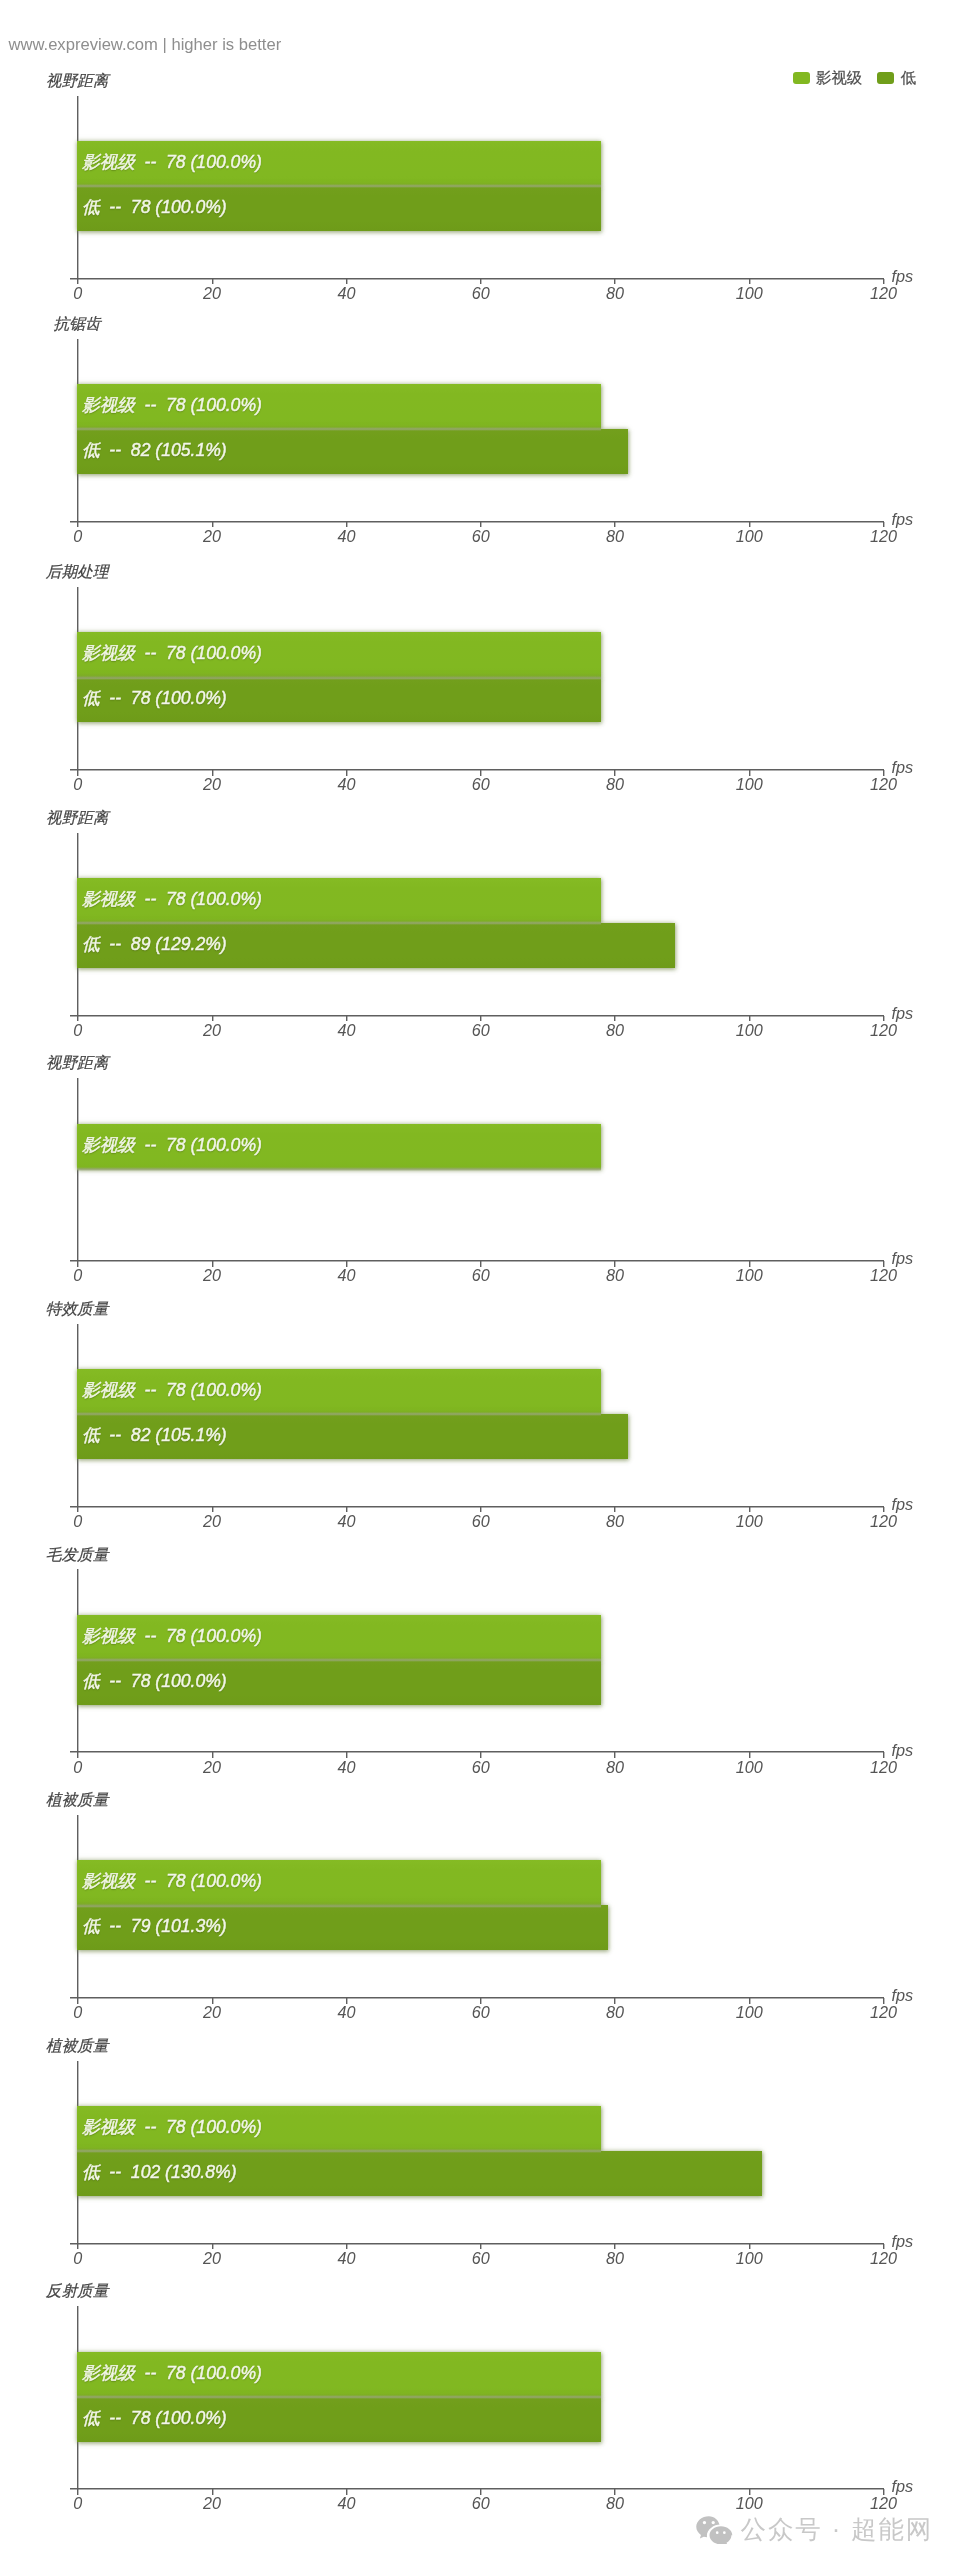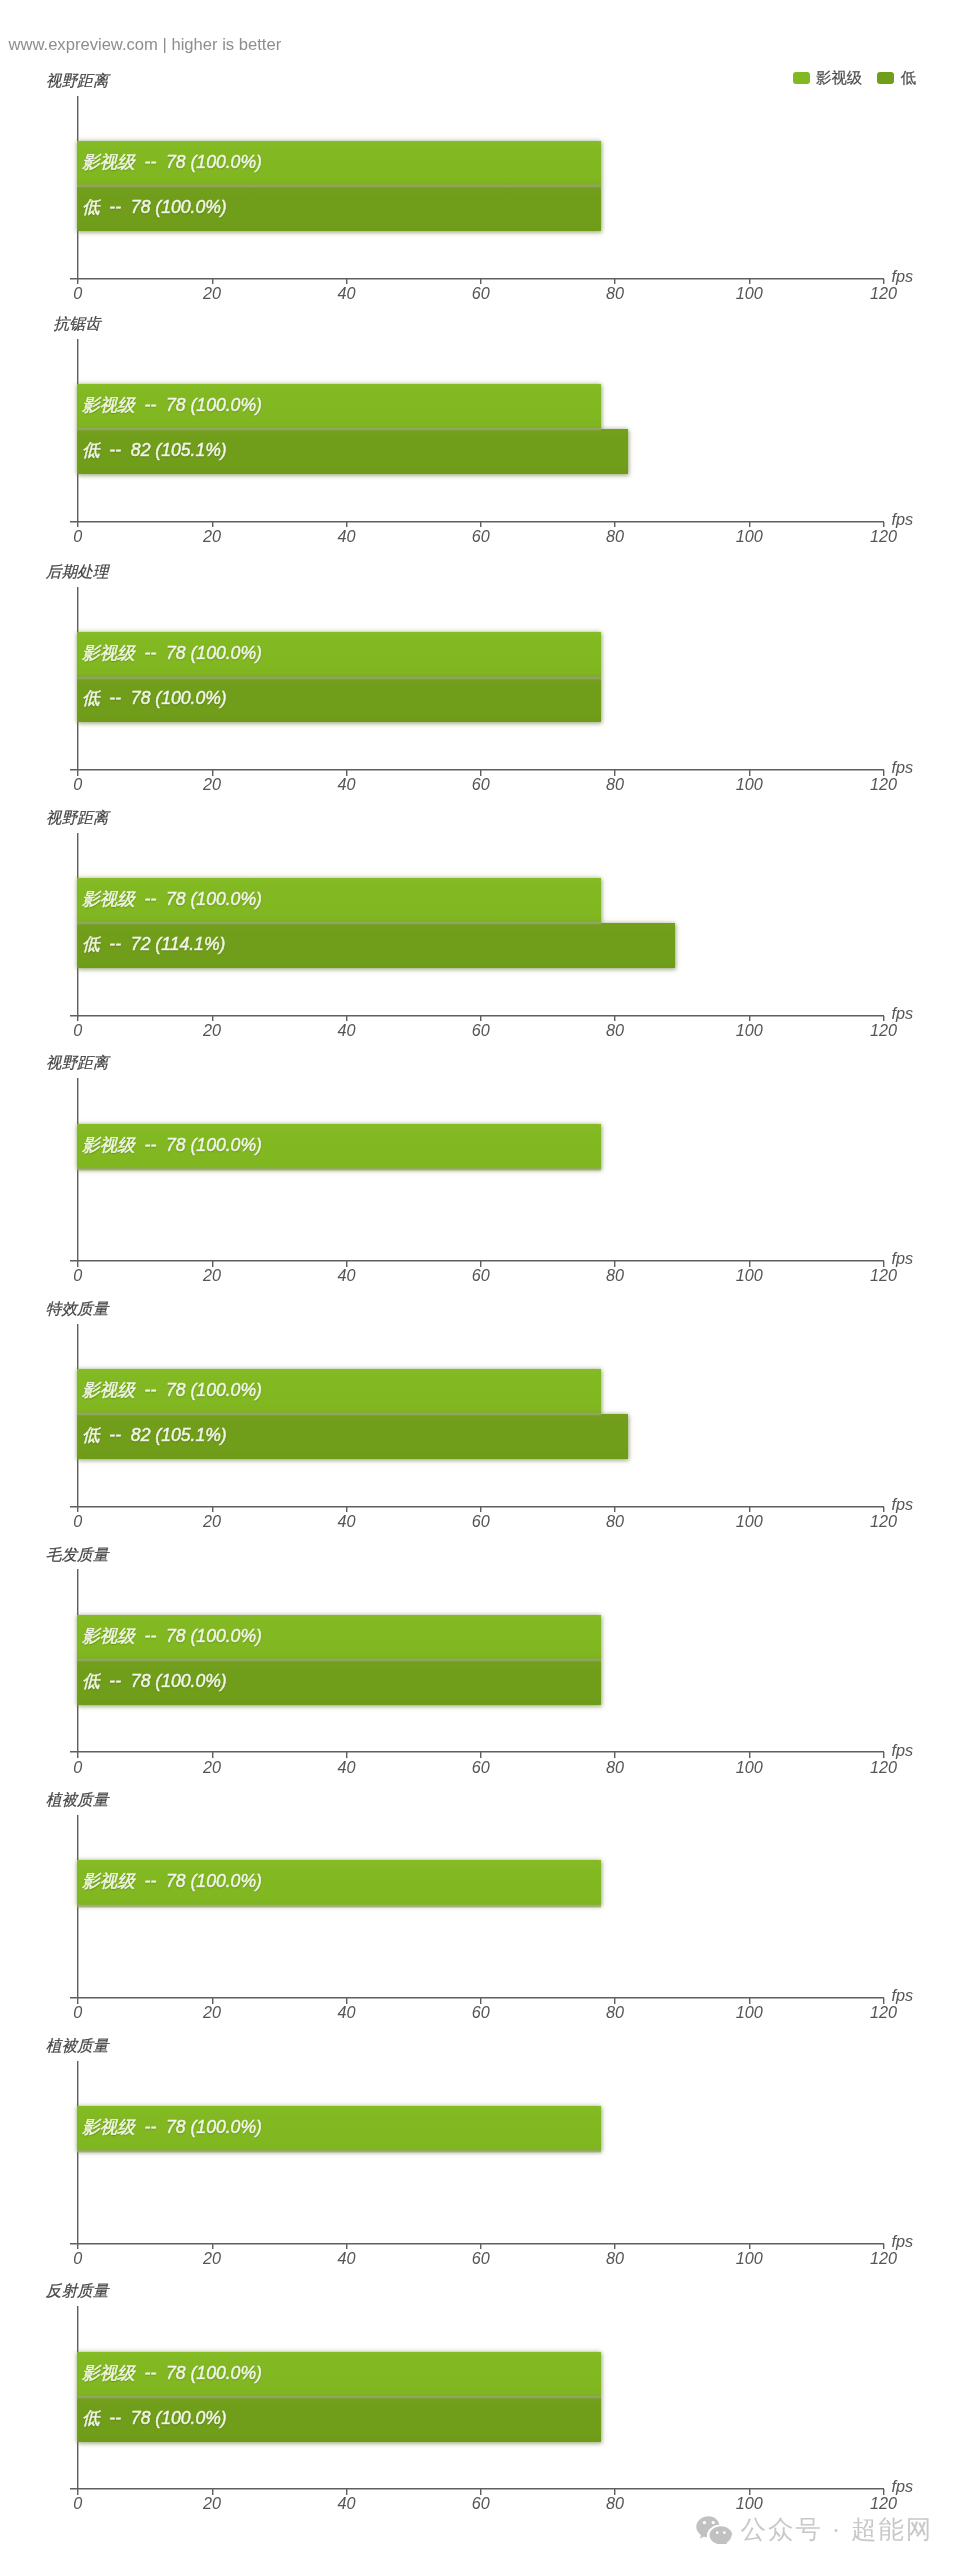--- a/index.html
+++ b/index.html
@@ -175,21 +175,21 @@
 <div class="panel" style="top:805.8px">
   <div class="panel-title">视野距离</div>
   <div class="yaxis"></div>
   <div class="xaxis"></div>
   <div class="bar s1" style="top:72.20px;width:523.8px;height:45.00px">
     <span class="fill"></span>
     <span class="bar-label">影视级  --  78 (100.0%)</span>
   </div>
   <div class="bar s2" style="top:117.20px;width:597.6px;height:45.00px">
     <span class="fill"></span>
-    <span class="bar-label">低  --  72 (114.1%)</span>
+    <span class="bar-label">低  --  89 (129.2%)</span>
   </div>
   <div class="bar-divider" style="top:115.40px;width:523.8px"></div>
   <div class="tick" style="left:76.25px"></div>
   <div class="ticklabel" style="left:77.8px">0</div>
   <div class="tick" style="left:210.55px"></div>
   <div class="ticklabel" style="left:212.1px">20</div>
   <div class="tick" style="left:344.85px"></div>
   <div class="ticklabel" style="left:346.4px">40</div>
   <div class="tick" style="left:479.15px"></div>
   <div class="ticklabel" style="left:480.7px">60</div>
@@ -285,20 +285,24 @@
   <div class="unit">fps</div>
 </div>
 <div class="panel" style="top:1788.2px">
   <div class="panel-title">植被质量</div>
   <div class="yaxis"></div>
   <div class="xaxis"></div>
   <div class="bar s1" style="top:72.20px;width:523.8px;height:45.00px">
     <span class="fill"></span>
     <span class="bar-label">影视级  --  78 (100.0%)</span>
   </div>
+  <div class="bar s2" style="top:117.20px;width:530.5px;height:45.00px">
+    <span class="fill"></span>
+    <span class="bar-label">低  --  79 (101.3%)</span>
+  </div>
   <div class="bar-divider" style="top:115.40px;width:523.8px"></div>
   <div class="tick" style="left:76.25px"></div>
   <div class="ticklabel" style="left:77.8px">0</div>
   <div class="tick" style="left:210.55px"></div>
   <div class="ticklabel" style="left:212.1px">20</div>
   <div class="tick" style="left:344.85px"></div>
   <div class="ticklabel" style="left:346.4px">40</div>
   <div class="tick" style="left:479.15px"></div>
   <div class="ticklabel" style="left:480.7px">60</div>
   <div class="tick" style="left:613.45px"></div>
@@ -309,20 +313,24 @@
   <div class="ticklabel" style="left:883.6px">120</div>
   <div class="unit">fps</div>
 </div>
 <div class="panel" style="top:2033.8px">
   <div class="panel-title">植被质量</div>
   <div class="yaxis"></div>
   <div class="xaxis"></div>
   <div class="bar s1" style="top:72.20px;width:523.8px;height:45.00px">
     <span class="fill"></span>
     <span class="bar-label">影视级  --  78 (100.0%)</span>
+  </div>
+  <div class="bar s2" style="top:117.20px;width:684.9px;height:45.00px">
+    <span class="fill"></span>
+    <span class="bar-label">低  --  102 (130.8%)</span>
   </div>
   <div class="bar-divider" style="top:115.40px;width:523.8px"></div>
   <div class="tick" style="left:76.25px"></div>
   <div class="ticklabel" style="left:77.8px">0</div>
   <div class="tick" style="left:210.55px"></div>
   <div class="ticklabel" style="left:212.1px">20</div>
   <div class="tick" style="left:344.85px"></div>
   <div class="ticklabel" style="left:346.4px">40</div>
   <div class="tick" style="left:479.15px"></div>
   <div class="ticklabel" style="left:480.7px">60</div>

